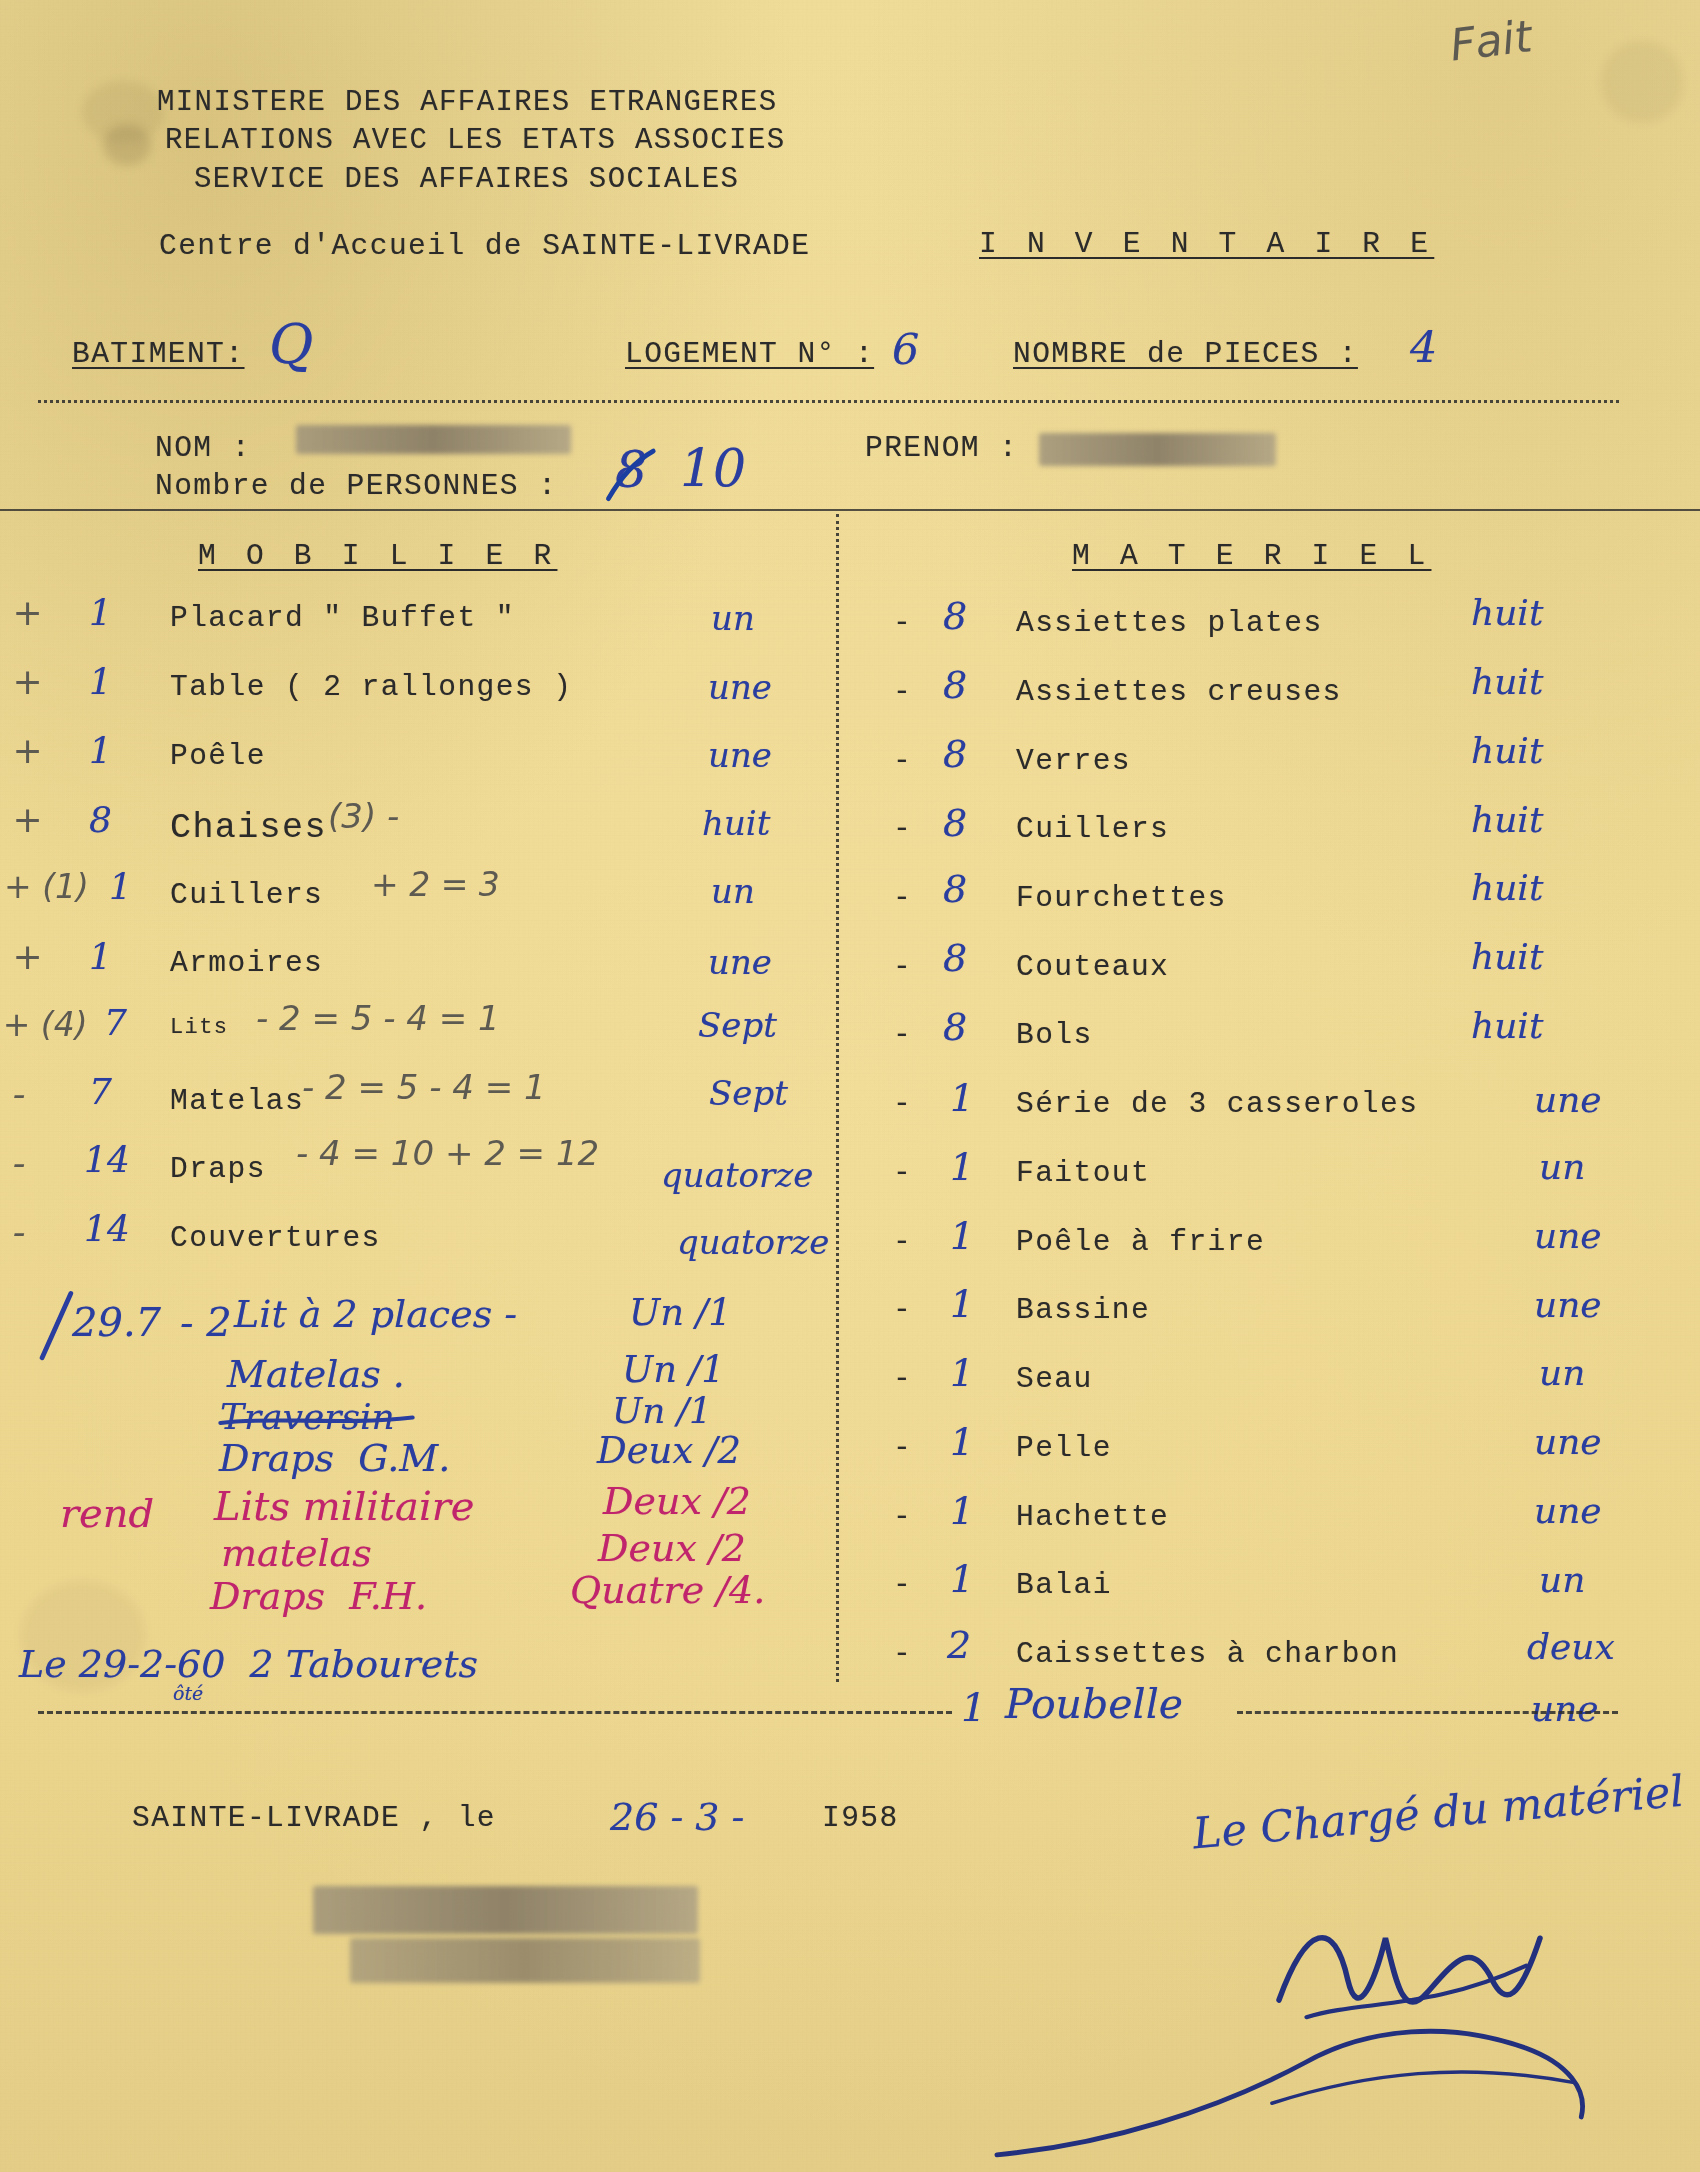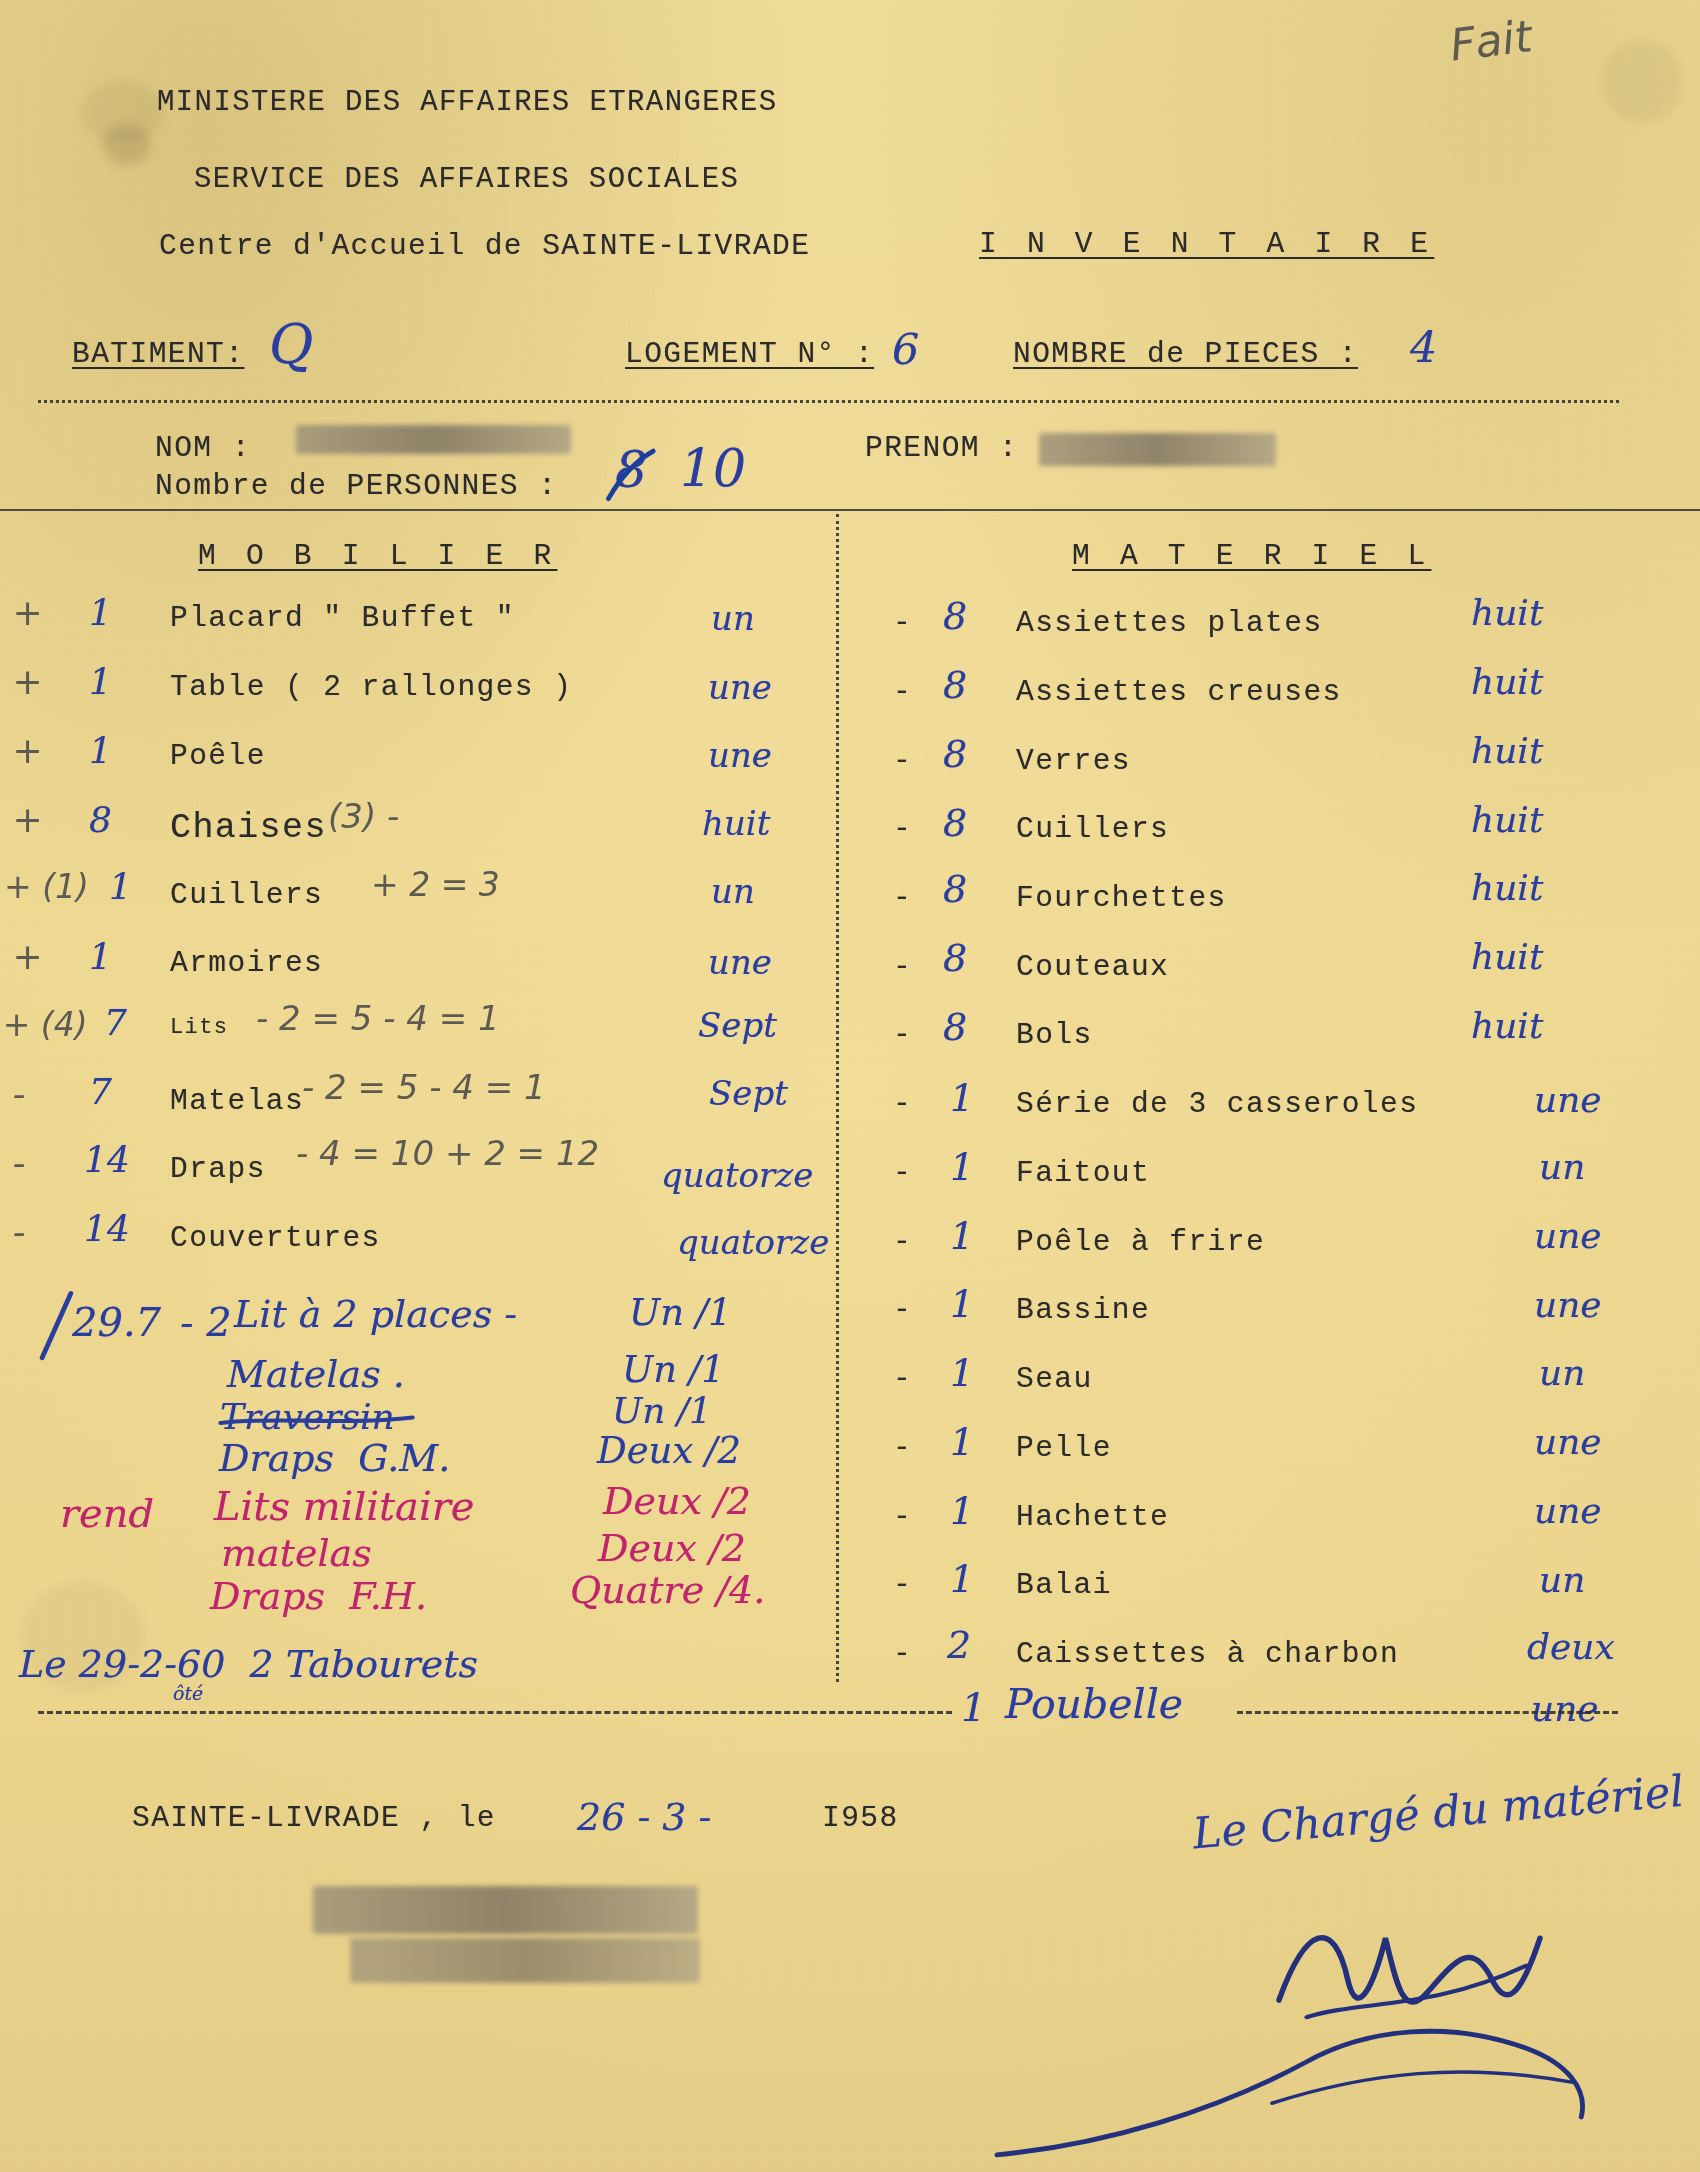--- a/index.html
+++ b/index.html
@@ -111,20 +111,21 @@
   <div id="grain"></div>
 
   <div class="smudge" style="left:103px;top:124px;width:48px;height:41px;"></div>
   <div class="smudge" style="left:82px;top:81px;width:82px;height:62px;opacity:.5;"></div>
   <div class="smudge" style="left:1601px;top:41px;width:82px;height:82px;opacity:.4;"></div>
   <div class="smudge" style="left:20.6px;top:1581px;width:124px;height:110px;opacity:.35;"></div>
 
   <div class="hw pencil" style="left:1450px;top:15px;font-size:44px;transform:rotate(-7deg);">Fait</div>
 
   <div class="tw" style="left:157px;top:86px;font-size:29px;">MINISTERE DES AFFAIRES ETRANGERES</div>
+  <div class="tw" style="left:165px;top:124px;font-size:29px;">RELATIONS AVEC LES ETATS ASSOCIES</div>
   <div class="tw" style="left:159px;top:229px;font-size:29.6px;">Centre d'Accueil de SAINTE-LIVRADE</div>
 
   <div class="tw" style="left:194px;top:163px;font-size:29px;">SERVICE DES AFFAIRES SOCIALES</div>
   <div class="tw sp u" style="left:979px;top:227px;font-size:29.6px;">I N V E N T A I R E</div>
 
   <div class="tw u" style="left:72px;top:337px;font-size:29.6px;">BATIMENT:</div>
   <div class="hw" style="left:269px;top:313px;font-size:54px;">Q</div>
 
   <div class="tw u" style="left:625px;top:337px;font-size:29.6px;">LOGEMENT N° :</div>
   <div class="hw" style="left:892px;top:324px;font-size:43px;">6</div>
@@ -323,21 +324,21 @@
   <div class="hw" style="left:1527px;top:1626px;font-size:36px;">deux</div>
 
   <div class="hw" style="left:961px;top:1684px;font-size:40px;">1</div>
   <div class="hw" style="left:1005px;top:1680px;font-size:41px;">Poubelle</div>
   <div class="hw" style="left:1531px;top:1688px;font-size:36px;">une</div>
 
   <div class="dashrule" style="left:38px;top:1711px;width:914px;"></div>
   <div class="dashrule" style="left:1237px;top:1711px;width:381px;"></div>
 
   <div class="tw" style="left:132px;top:1801px;font-size:29.6px;">SAINTE-LIVRADE , le</div>
-  <div class="hw" style="left:577px;top:1795px;font-size:38px;text-align:right;">26 - 3 -</div>
+  <div class="hw" style="left:610px;top:1795px;font-size:38px;text-align:right;">26 - 3 -</div>
   <div class="tw" style="left:822px;top:1801px;font-size:29.6px;">I958</div>
 
   <div class="hw" style="left:1192px;top:1787px;font-size:43px;transform:rotate(-5deg);">Le Chargé du matériel</div>
 
   <svg class="ink" style="left:1265px;top:1897px;width:289px;height:158px;" viewBox="0 0 420 230" width="289" height="158">
     <path d="M20,150 C60,40 100,30 120,120 C135,185 160,120 175,60 C190,120 200,180 235,140 C275,95 300,60 330,120 C350,160 370,150 400,60" stroke="#22307e" stroke-width="8" stroke-linecap="round"></path>
     <path d="M60,175 C140,150 240,165 380,100" stroke="#22307e" stroke-width="6" stroke-linecap="round"></path>
   </svg>
   <svg class="ink" style="left:983px;top:2007px;width:619px;height:165px;" viewBox="0 0 900 240" width="619" height="165">
     <path d="M20,215 C180,200 340,150 470,80 C560,30 680,20 790,60 C850,82 880,120 870,160" stroke="#22307e" stroke-width="7" stroke-linecap="round"></path>

